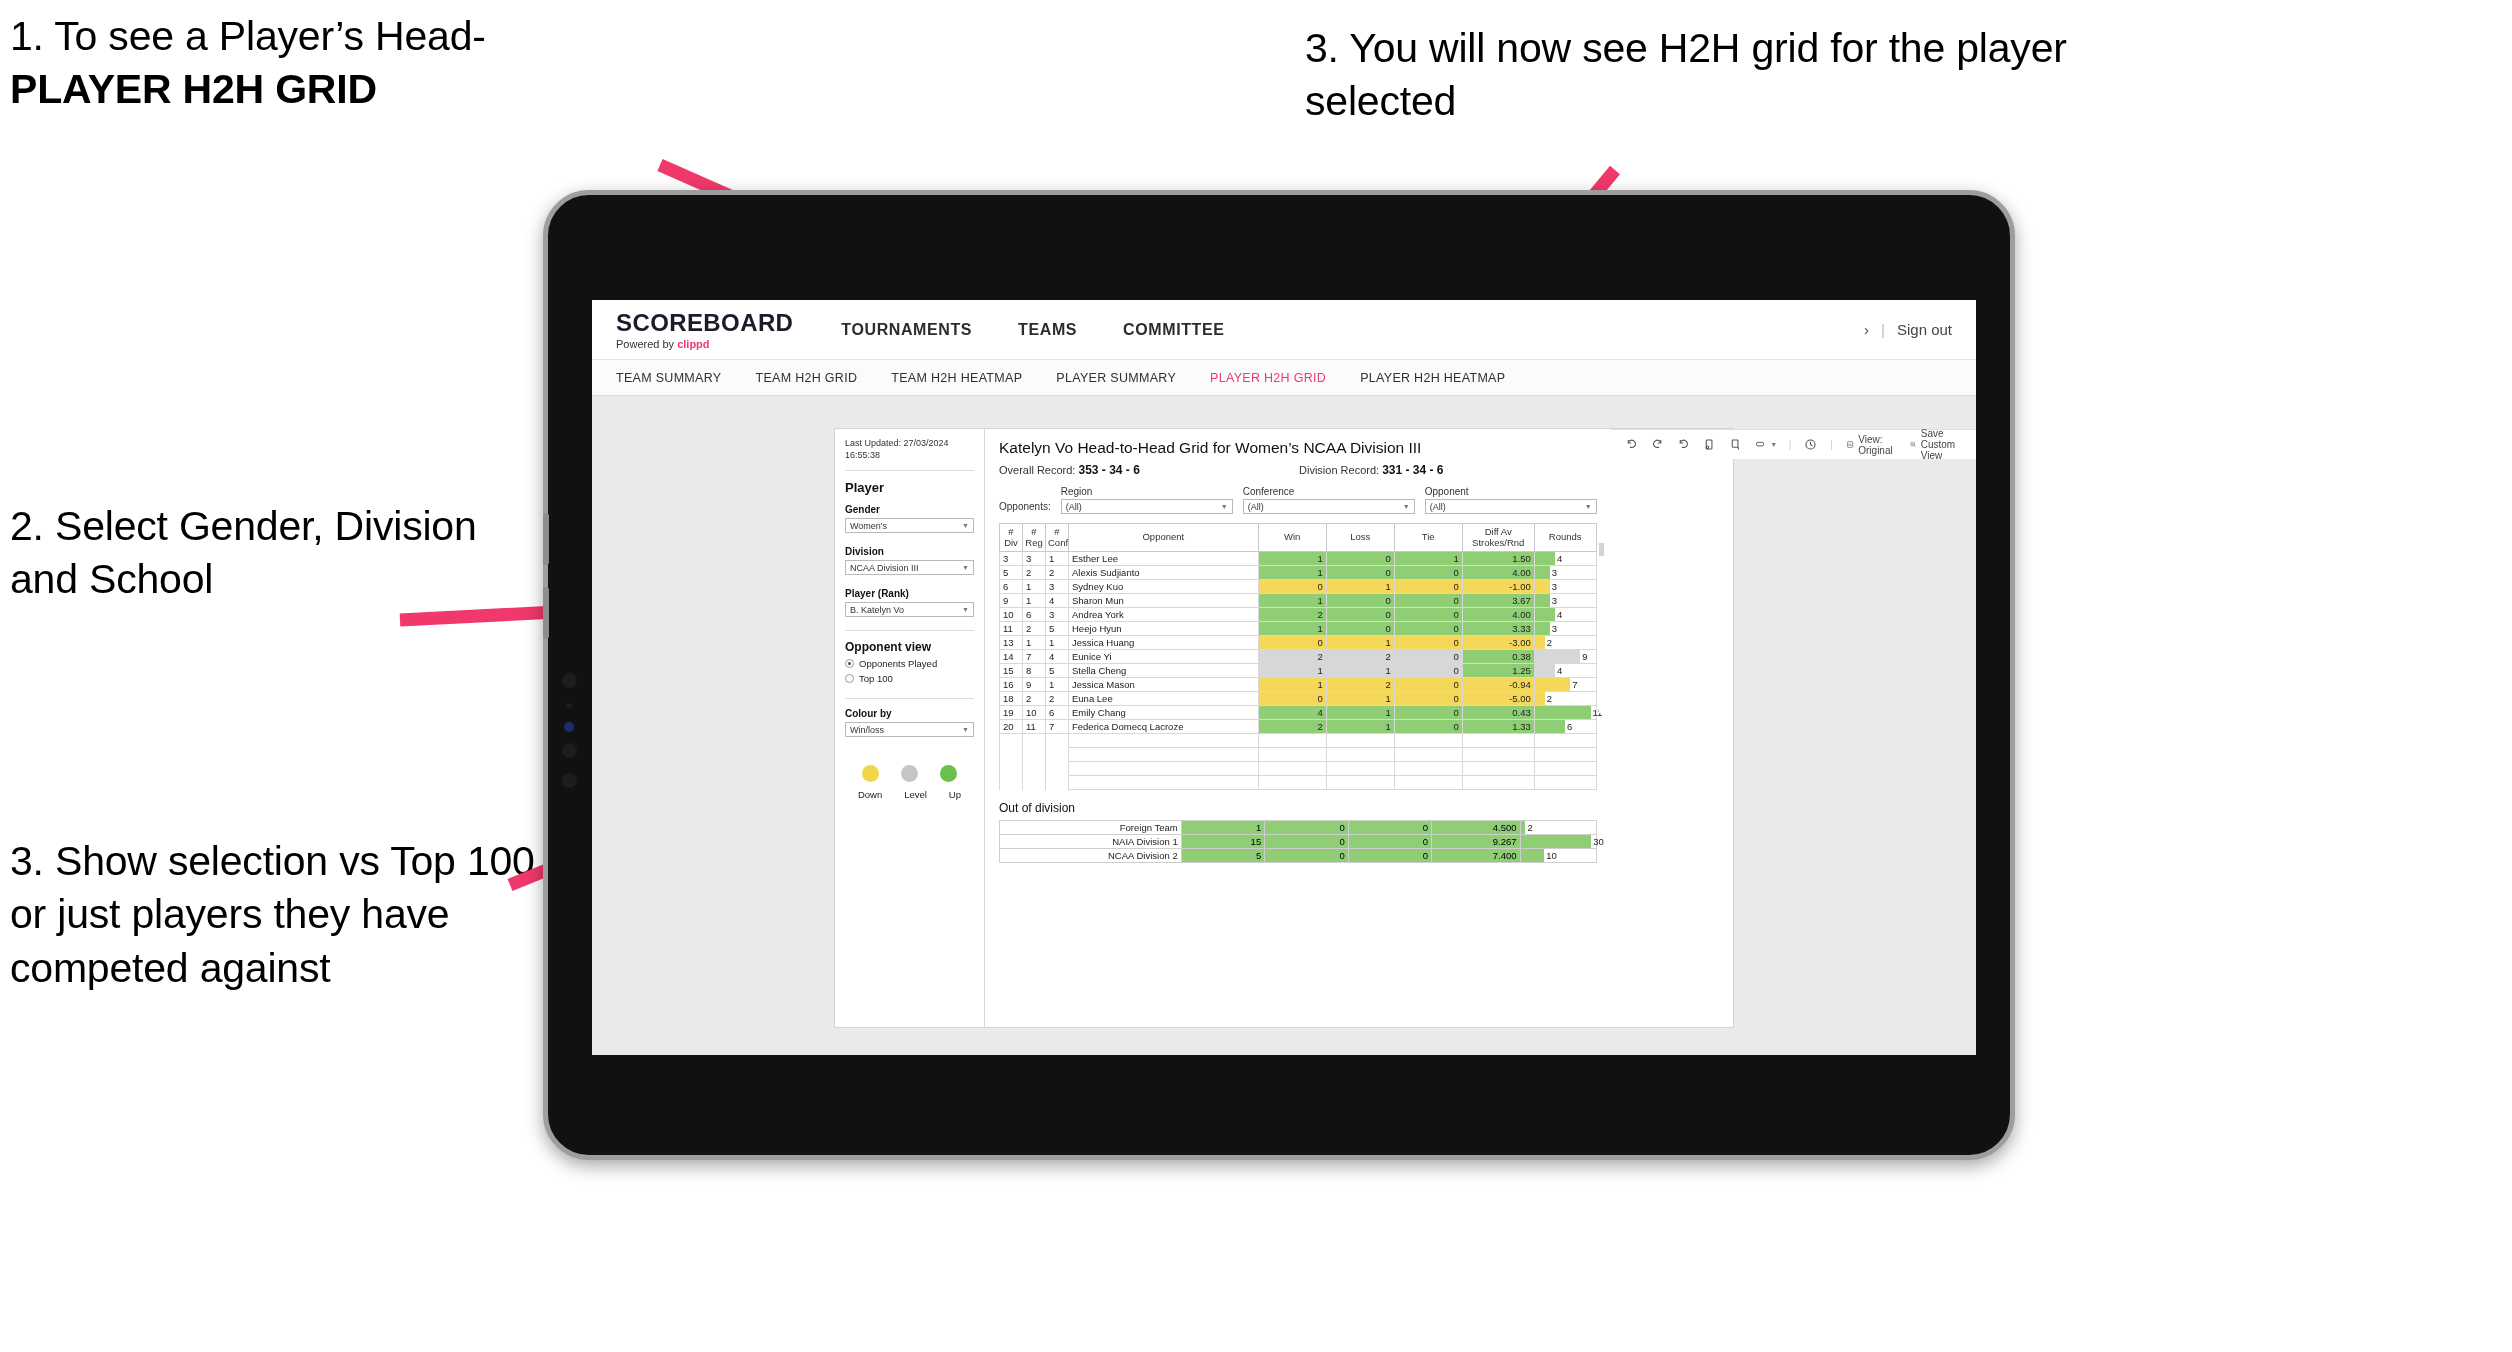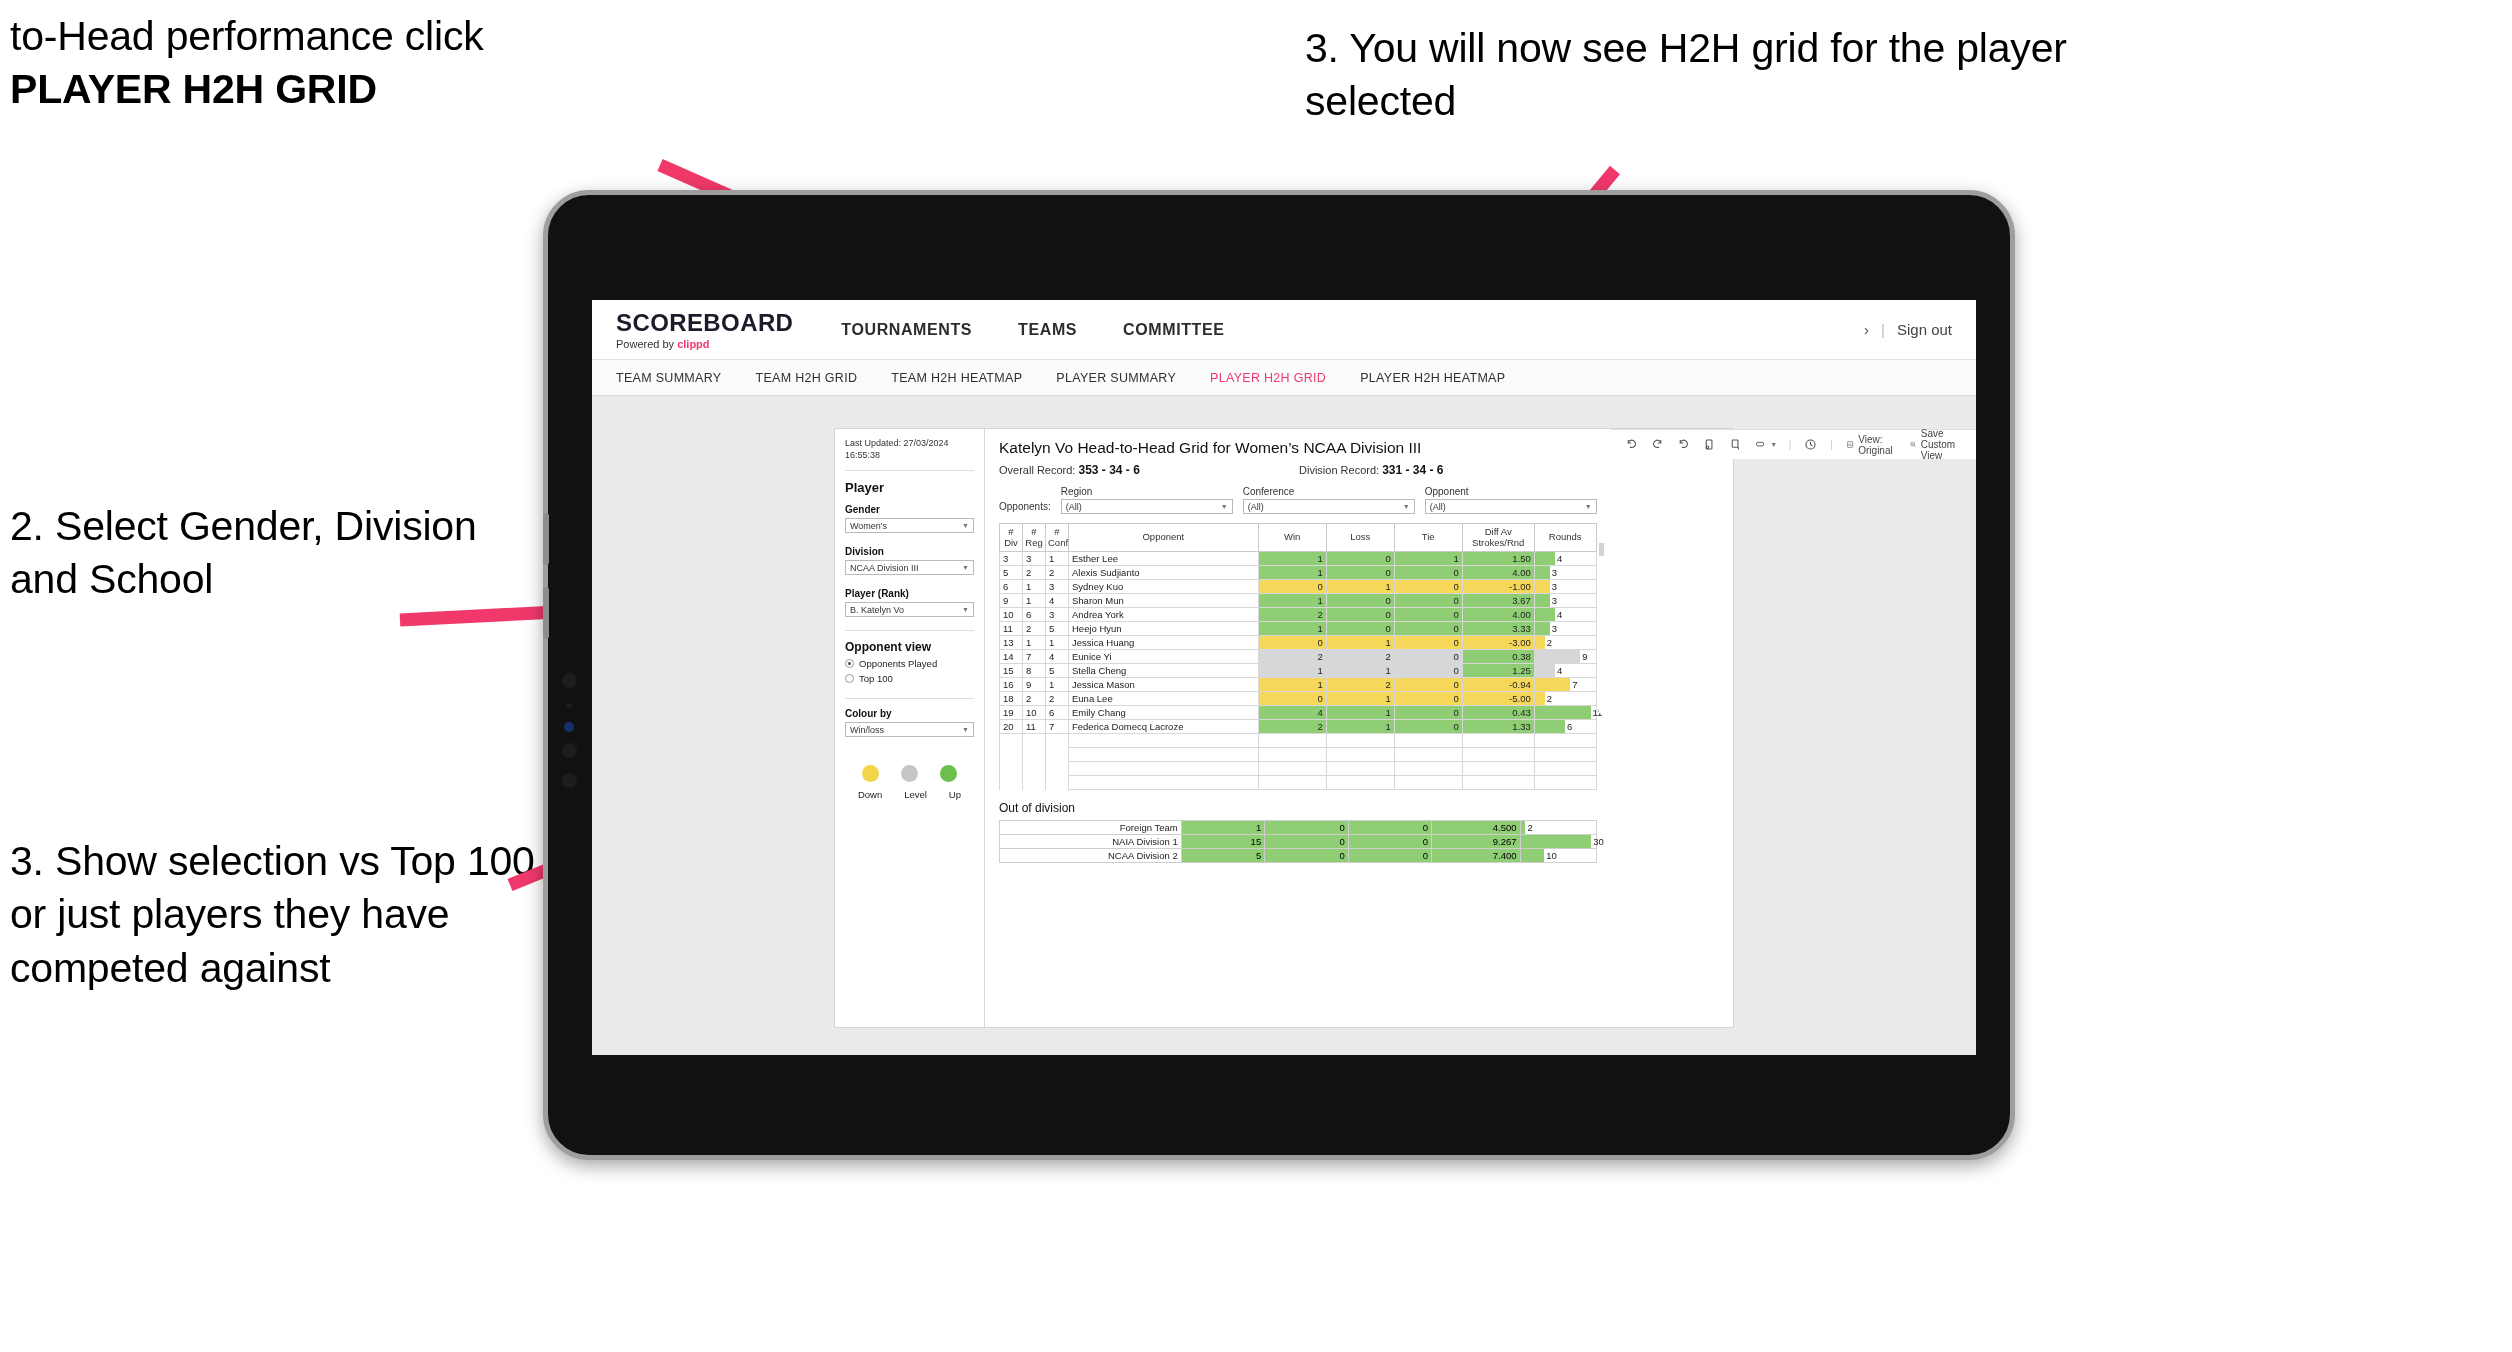--- a/index.html
+++ b/index.html
@@ -172,21 +172,21 @@
     font-size:10px; color:#444;
   }
   .tb-item { display:flex; align-items:center; gap:4px; }
   .tb-sep { color:#ccc; }
   .tb-ico { display:inline-block; width:13px; height:13px; color:#555; }
 </style>
 </head>
 <body>
 
 <div class="anno" id="anno-1">
-  <div>to-Head performance click</div>
+  <div>1. To see a Player’s Head-</div>
   <div class="bold">PLAYER H2H GRID</div>
 </div>
 
 <div class="anno" id="anno-2">2. Select Gender, Division and School</div>
 <div class="anno" id="anno-3">3. Show selection vs Top 100 or just players they have competed against</div>
 <div class="anno" id="anno-4">3. You will now see H2H grid for the player selected</div>
 
 <svg class="arrow-svg" viewBox="0 0 2512 1352">
   <defs>
     <marker id="ah" markerWidth="6" markerHeight="6" refX="2.6" refY="3" orient="auto">

